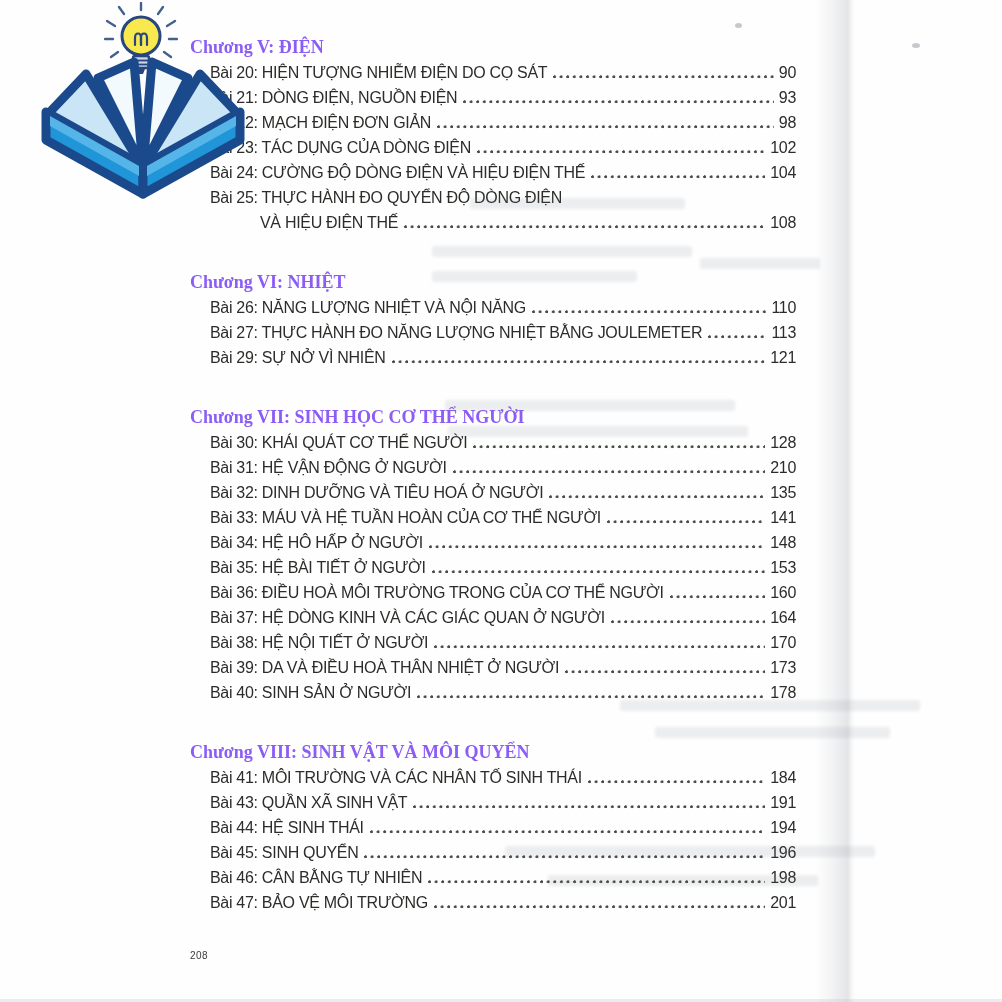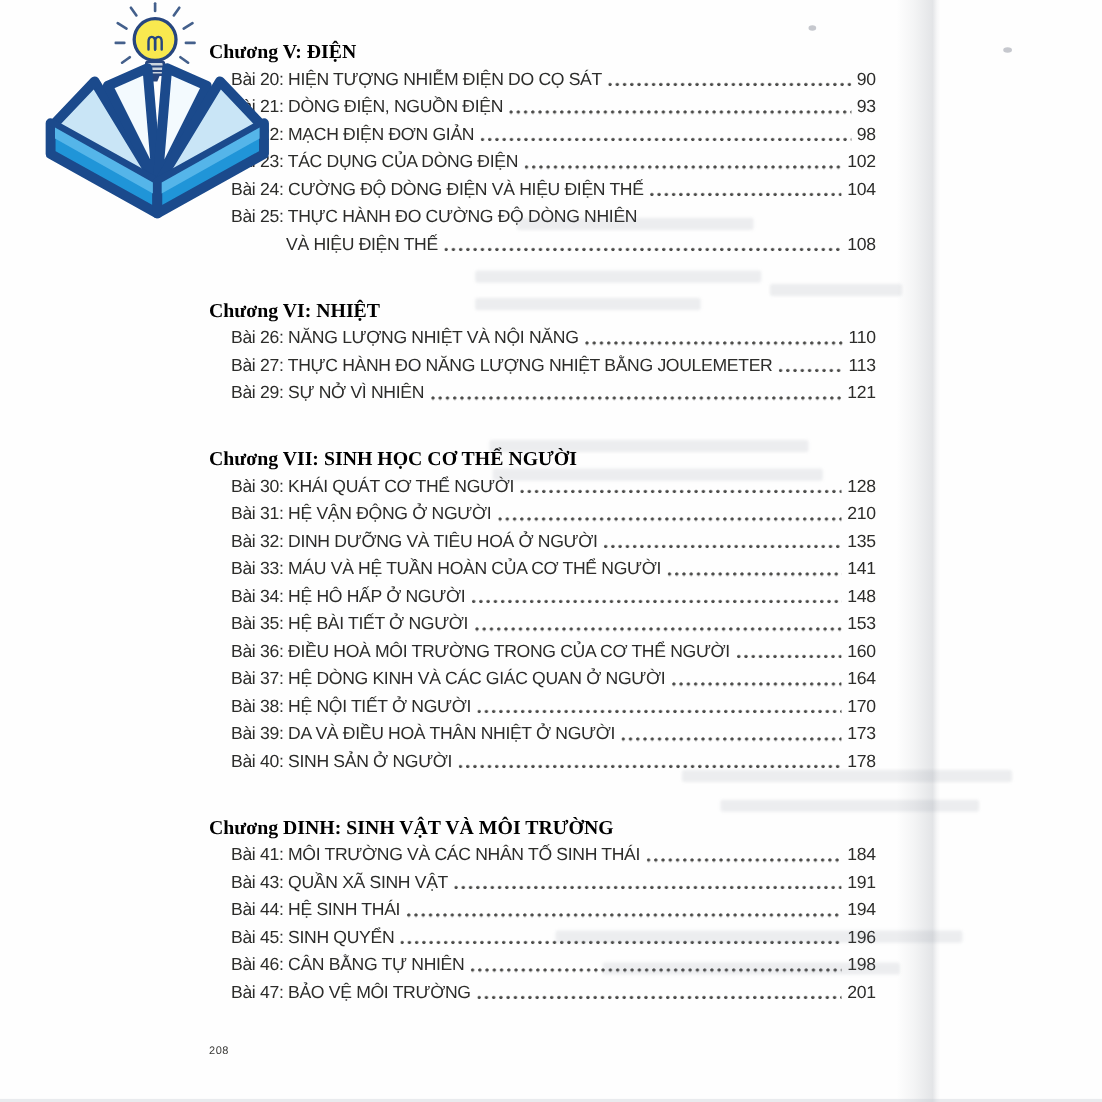--- a/index.html
+++ b/index.html
@@ -32,21 +32,21 @@
   
   .toc {
     position:absolute; left:190px; top:34px; width:606px;
     color:#2c2c2a;
   }
   .chapter { }
   .chapter + .chapter { margin-top:34px; }
   .chapter-heading {
     font-family:"Liberation Serif", serif;
     font-weight:bold; font-size:18px; line-height:26px; height:26px;
-    color:#000000; white-space:nowrap;
+    color:#8b5cf6; white-space:nowrap;
   }
   .entries { padding-left:20px; }
   .entry-row {
     display:flex; align-items:baseline;
     height:25px; line-height:25px;
     font-size:16px; letter-spacing:-0.3px; color:#2c2c2a;
   }
   .entry-row.cont { padding-left:50px; }
   .entry-title { white-space:nowrap; }
   .leader {
@@ -117,21 +117,21 @@
             <span class="entry-title">Bài 23: TÁC DỤNG CỦA DÒNG ĐIỆN</span>
             <span class="leader"></span>
             <span class="pageno">102</span>
           </div>
           <div class="entry-row">
             <span class="entry-title">Bài 24: CƯỜNG ĐỘ DÒNG ĐIỆN VÀ HIỆU ĐIỆN THẾ</span>
             <span class="leader"></span>
             <span class="pageno">104</span>
           </div>
           <div class="entry-row">
-            <span class="entry-title">Bài 25: THỰC HÀNH ĐO CƯỜNG ĐỘ DÒNG NHIÊN</span>
+            <span class="entry-title">Bài 25: THỰC HÀNH ĐO QUYỂN ĐỘ DÒNG ĐIỆN</span>
           </div>
           <div class="entry-row cont">
             <span class="entry-title">VÀ HIỆU ĐIỆN THẾ</span>
             <span class="leader"></span>
             <span class="pageno">108</span>
           </div>
         </div>
       </div>
       <div class="chapter">
         <div class="chapter-heading">Chương VI: NHIỆT</div>
@@ -207,21 +207,21 @@
             <span class="pageno">173</span>
           </div>
           <div class="entry-row">
             <span class="entry-title">Bài 40: SINH SẢN Ở NGƯỜI</span>
             <span class="leader"></span>
             <span class="pageno">178</span>
           </div>
         </div>
       </div>
       <div class="chapter">
-        <div class="chapter-heading">Chương DINH: SINH VẬT VÀ MÔI TRƯỜNG</div>
+        <div class="chapter-heading">Chương VIII: SINH VẬT VÀ MÔI QUYỂN</div>
         <div class="entries">
           <div class="entry-row">
             <span class="entry-title">Bài 41: MÔI TRƯỜNG VÀ CÁC NHÂN TỐ SINH THÁI</span>
             <span class="leader"></span>
             <span class="pageno">184</span>
           </div>
           <div class="entry-row">
             <span class="entry-title">Bài 43: QUẦN XÃ SINH VẬT</span>
             <span class="leader"></span>
             <span class="pageno">191</span>

